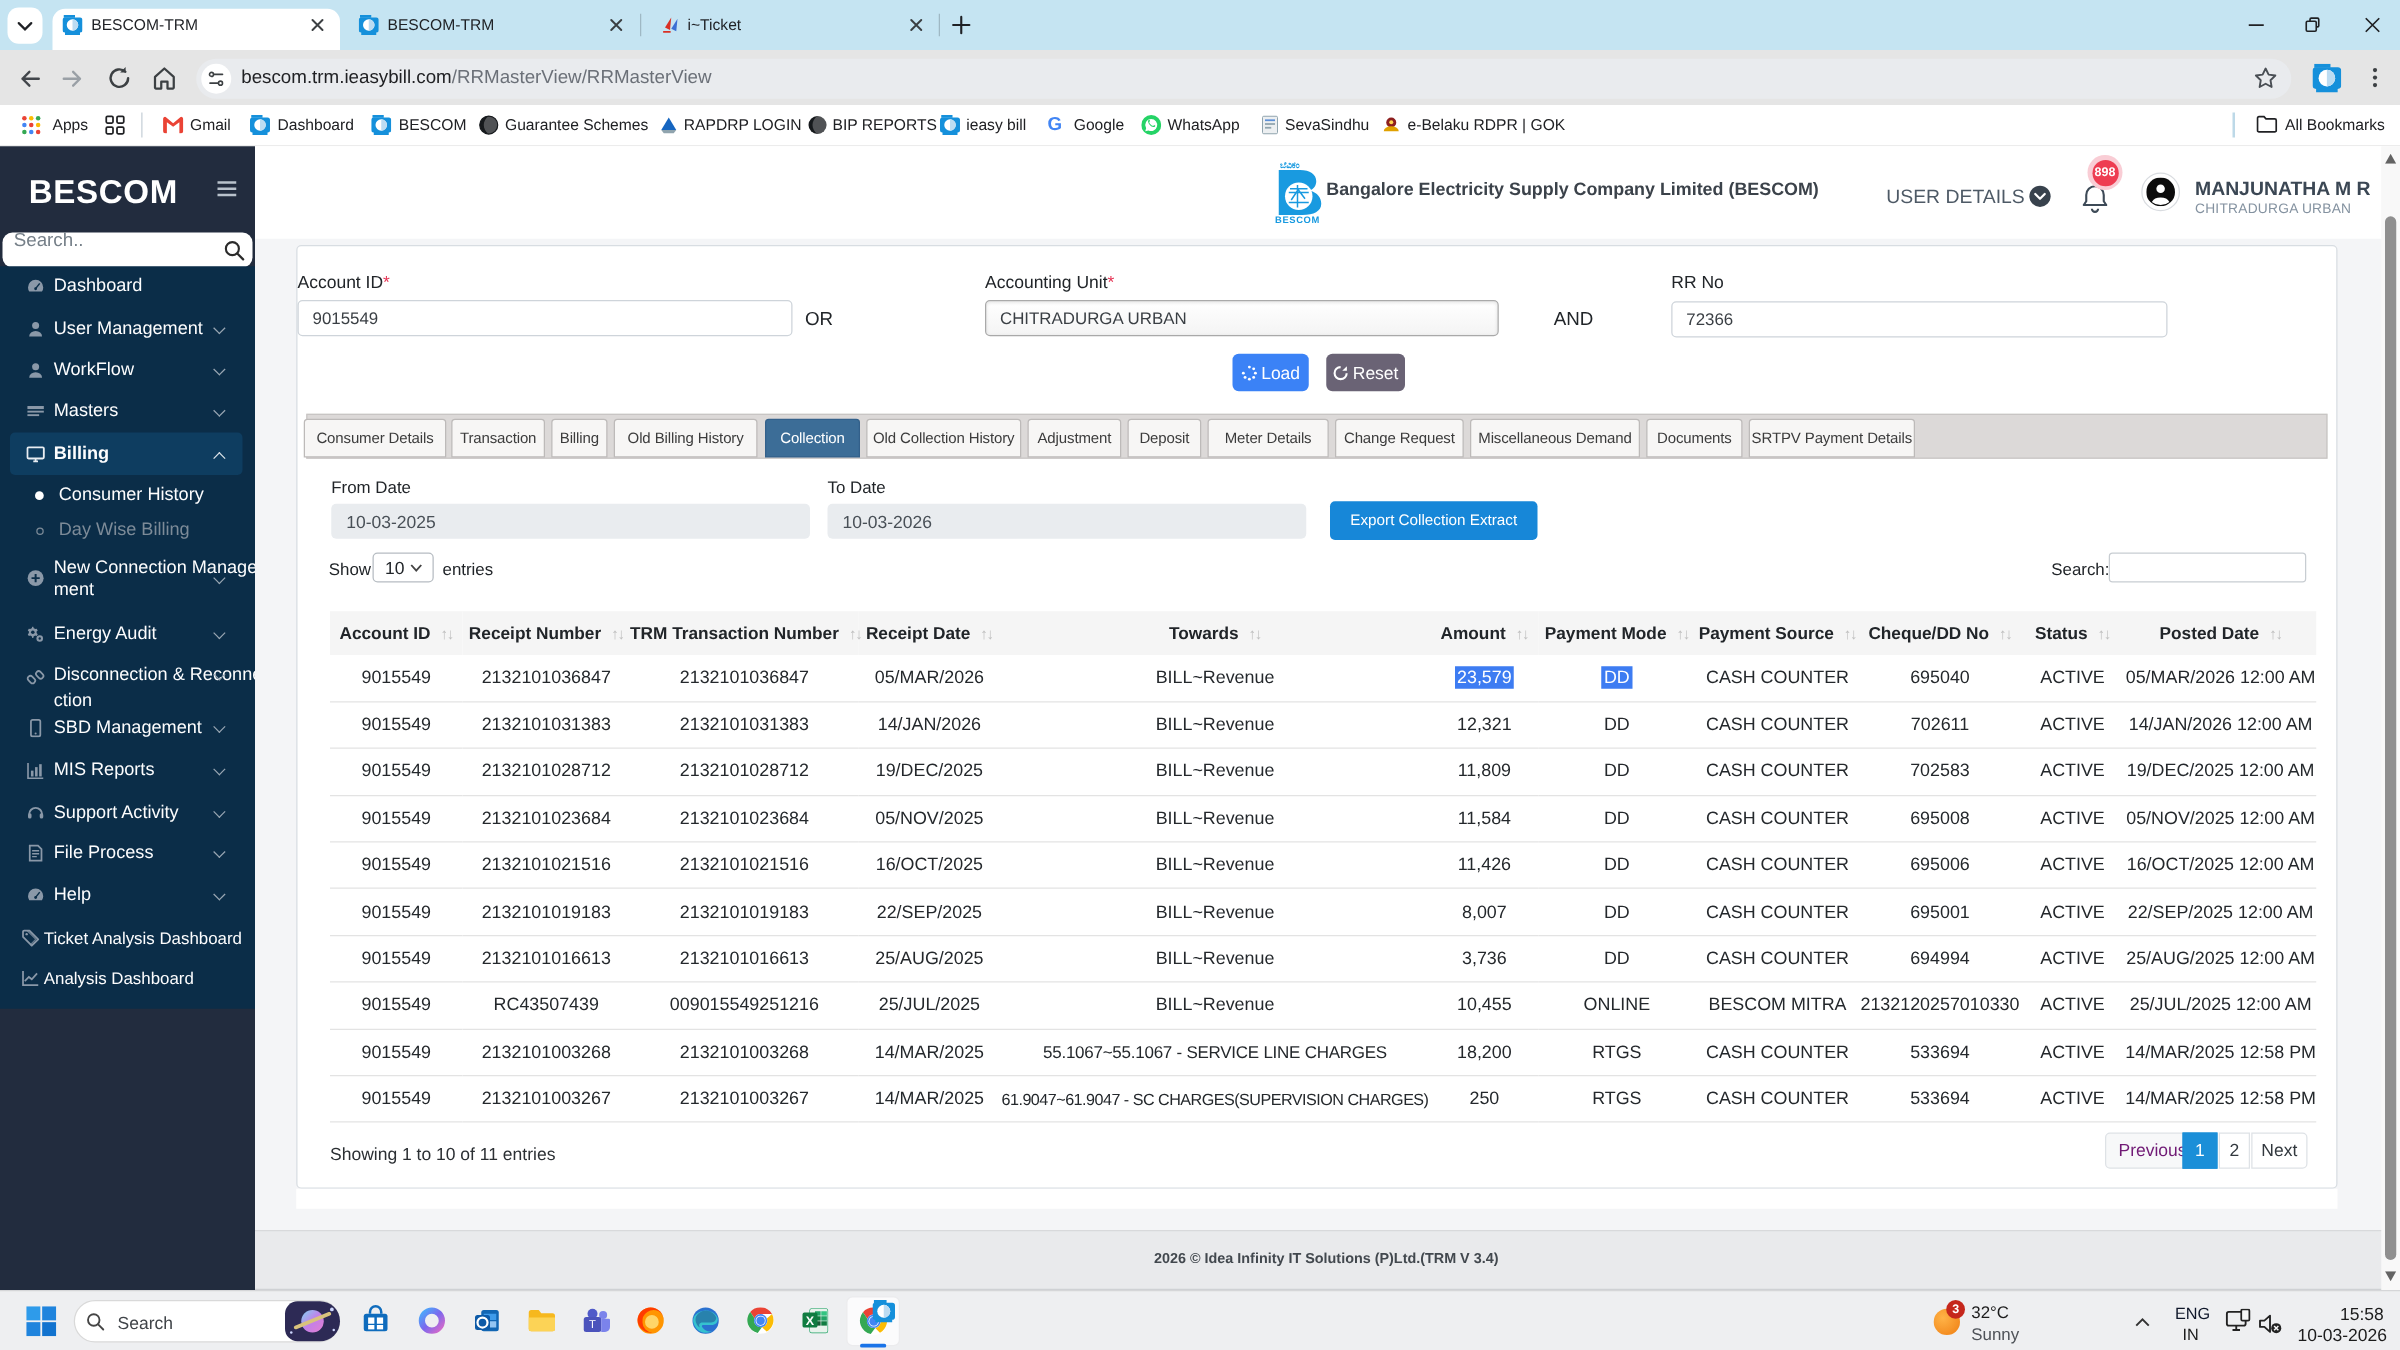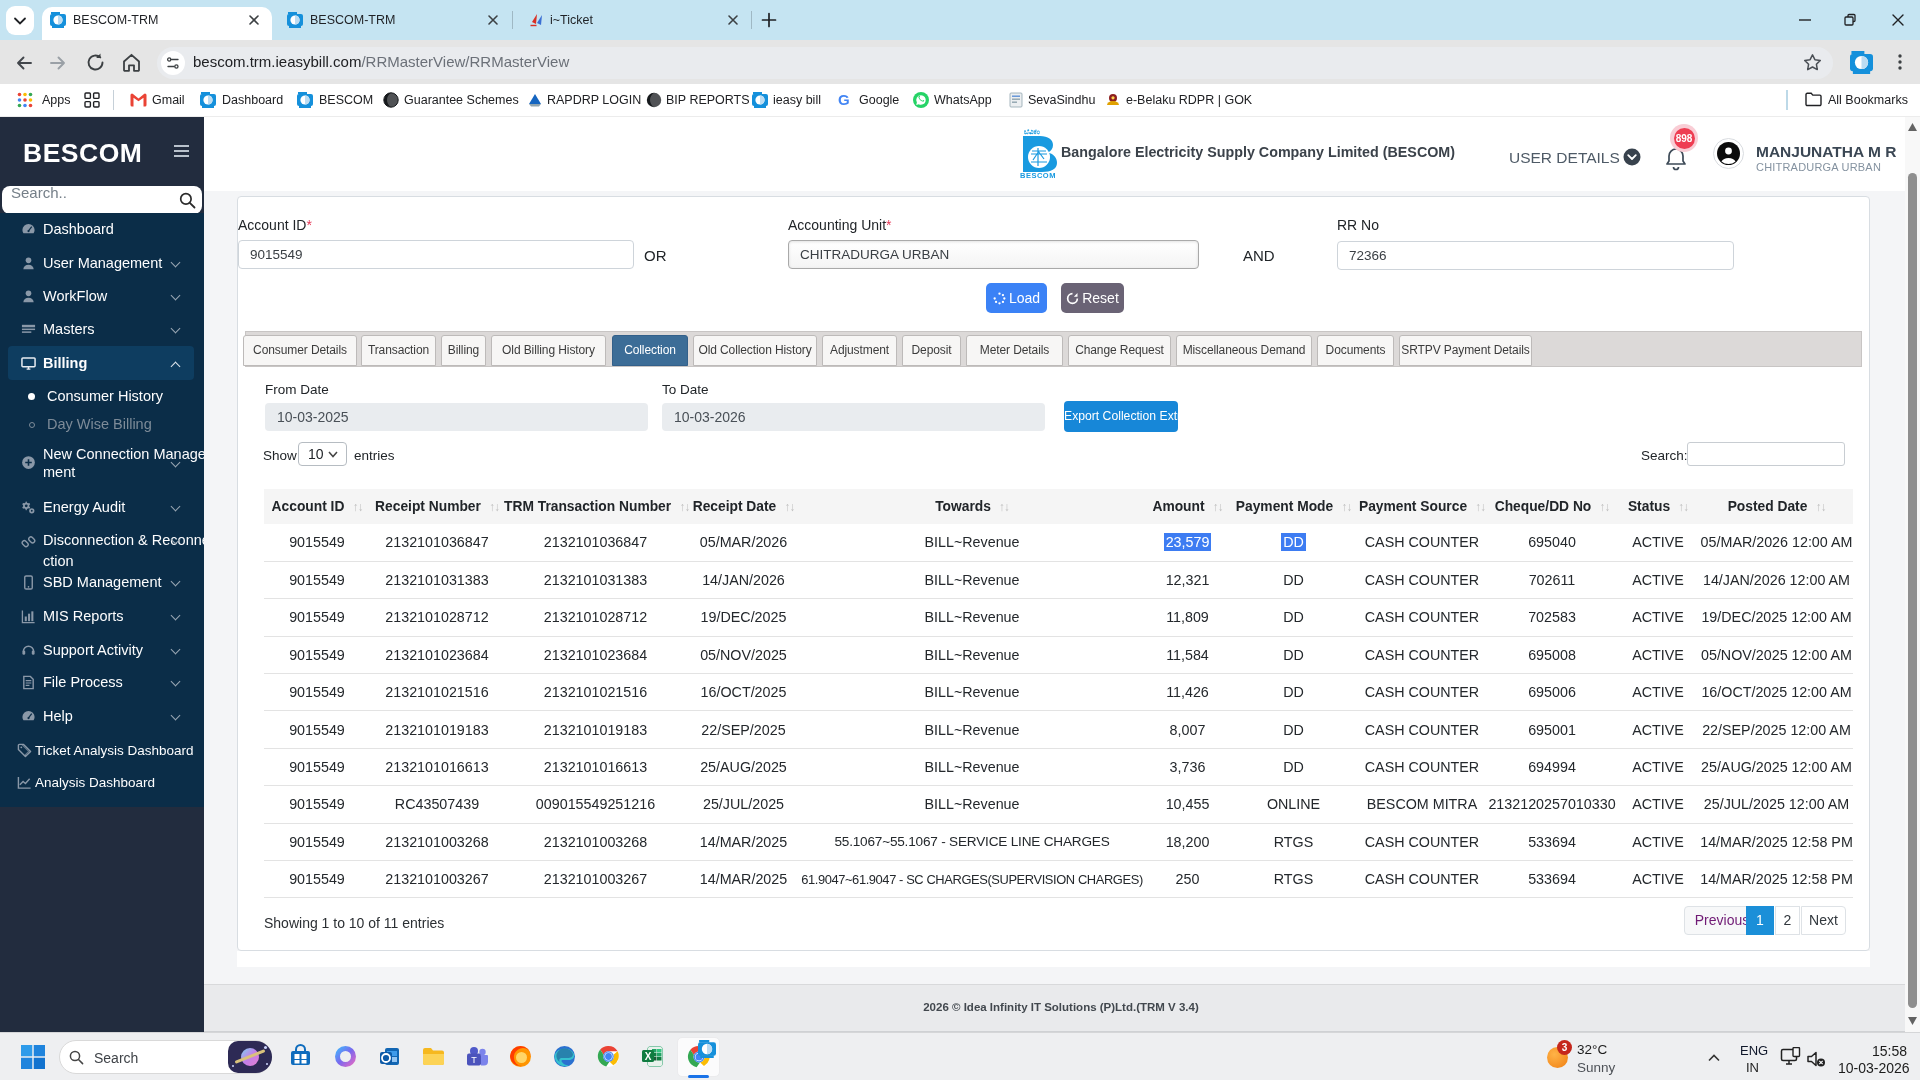--- a/index.html
+++ b/index.html
@@ -470,21 +470,21 @@
   <div class="ntab" style="left:762px;width:97px;">Meter Details</div>
   <div class="ntab" style="left:864px;width:103px;">Change Request</div>
   <div class="ntab" style="left:972px;width:136px;">Miscellaneous Demand</div>
   <div class="ntab" style="left:1113px;width:77px;">Documents</div>
   <div class="ntab" style="left:1195px;width:133px;">SRTPV Payment Details</div>
 
   <div class="abs" style="left:61px;top:191px;font-size:13.5px;color:#212529;">From Date</div>
   <div class="gray-inp" style="left:61px;top:212px;width:383px;">10-03-2025</div>
   <div class="abs" style="left:458px;top:191px;font-size:13.5px;color:#212529;">To Date</div>
   <div class="gray-inp" style="left:458px;top:212px;width:383px;">10-03-2026</div>
-  <div class="btn" style="left:860px;top:210px;width:114px;height:31px;background:#1787d8;line-height:31px;font-size:12.2px;white-space:nowrap;">Export Collection Extract</div>
+  <div class="btn" style="left:860px;top:210px;width:166px;height:31px;background:#1787d8;line-height:31px;font-size:12.2px;white-space:nowrap;">Export Collection Extract</div>
 
   <div class="abs" style="left:59px;top:257px;font-size:13.5px;color:#212529;">Show</div>
   <div class="abs" style="left:94px;top:251px;width:49px;height:24px;border:1px solid #b6bcc2;border-radius:4px;background:#fff;"></div>
   <div class="abs" style="left:104px;top:255px;font-size:14px;color:#212529;">10</div>
   <svg class="abs" style="left:124px;top:260px" width="10" height="7" viewBox="0 0 10 7">
       <path d="M1 1 L5 5.5 L9 1" fill="none" stroke="#444" stroke-width="1.5"></path>
     </svg>
   <div class="abs" style="left:150px;top:257px;font-size:13.5px;color:#212529;">entries</div>
   <div class="abs" style="left:1437px;top:257px;font-size:13.5px;color:#212529;">Search:</div>
   <div class="abs" style="left:1483px;top:251px;width:158px;height:24px;border:1px solid #c8cdd2;border-radius:3px;background:#fff;"></div>

